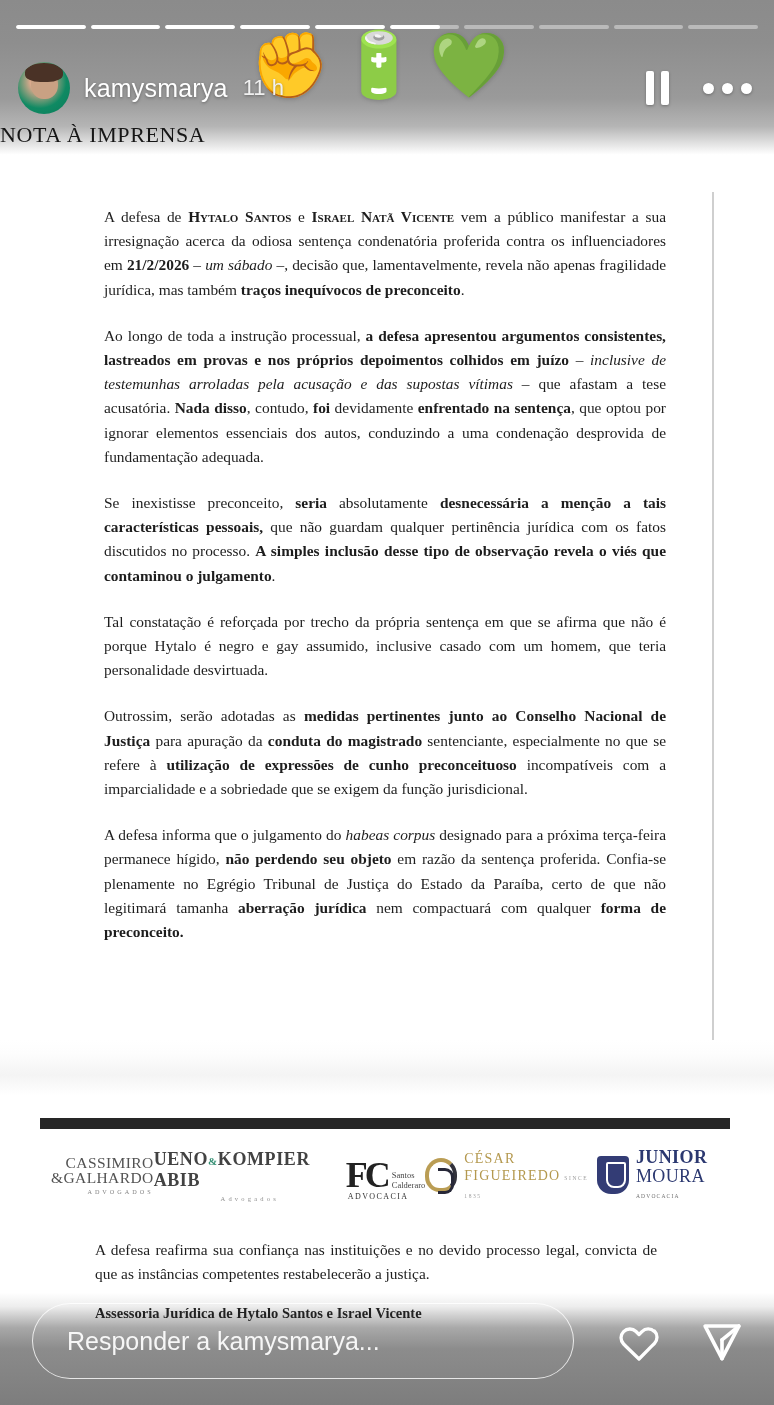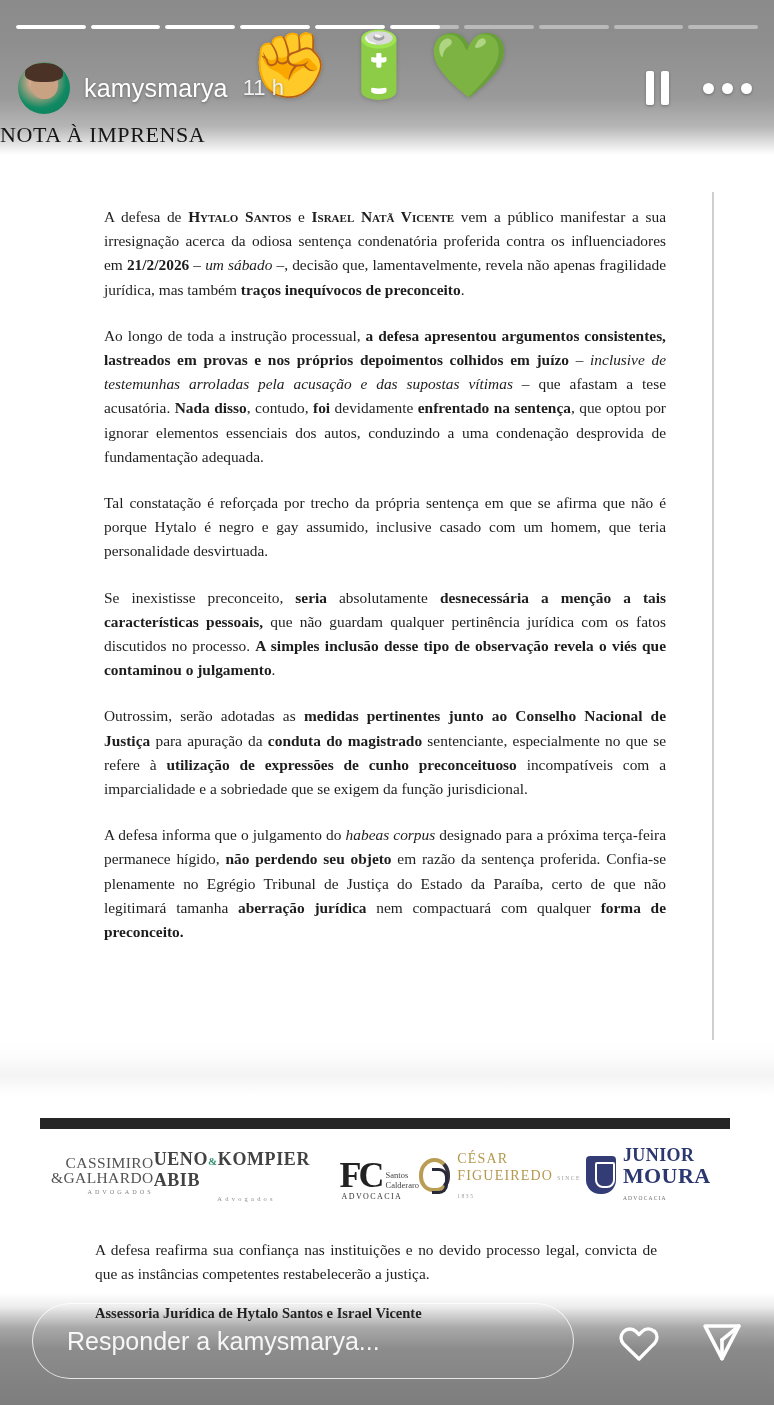--- a/index.html
+++ b/index.html
@@ -120,21 +120,21 @@
   .logo-jm .crest {
     width:34px; height:38px; background:#2b3570;
     border-radius:4px 4px 14px 14px; position:relative; margin-right:7px;
   }
   .logo-jm .crest:after {
     content:""; position:absolute; left:9px; top:6px; width:16px; height:22px;
     border:2px solid #fff; border-radius:2px 2px 8px 8px;
   }
   .logo-jm .names { font-family:"Liberation Serif",serif; line-height:1.02; }
   .logo-jm .n1 { font-size:18px; font-weight:bold; letter-spacing:.4px; color:#23306b; }
-  .logo-jm .n2 { font-size:22px; font-weight:bold; letter-spacing:.4px; color:#23306b; }
+  .logo-jm .n2 { font-size:18px; font-weight:normal; letter-spacing:.4px; color:#23306b; }
   .logo-jm .n3 { font-size:5.5px; letter-spacing:1.2px; color:#6b6b6b; text-align:right; }
 
   .footer-text {
     position:absolute;
     left:95px; top:1238px; width:562px;
     font-family:"Liberation Serif", serif;
     font-size:15.4px; line-height:24.2px;
     text-align:justify; color:#1d1d1d;
   }
   .footer-sign {
@@ -248,22 +248,22 @@
 
 <div class="story">
 
   <div class="doc">
 
     <div class="doc-title">NOTA À IMPRENSA</div>
 
     <div class="doc-body">
       <p>A defesa de <span class="sc">Hytalo Santos</span> e <span class="sc">Israel Natã Vicente</span> vem a público manifestar a sua irresignação acerca da odiosa sentença condenatória proferida contra os influenciadores em <b>21/2/2026</b> – <i>um sábado</i> –, decisão que, lamentavelmente, revela não apenas fragilidade jurídica, mas também <b>traços inequívocos de preconceito</b>.</p>
       <p>Ao longo de toda a instrução processual, <b>a defesa apresentou argumentos consistentes, lastreados em provas e nos próprios depoimentos colhidos em juízo</b> – <i>inclusive de testemunhas arroladas pela acusação e das supostas vítimas</i> – que afastam a tese acusatória. <b>Nada disso</b>, contudo, <b>foi</b> devidamente <b>enfrentado na sentença</b>, que optou por ignorar elementos essenciais dos autos, conduzindo a uma condenação desprovida de fundamentação adequada.</p>
+      <p>Se inexistisse preconceito, <b>seria</b> absolutamente <b>desnecessária a menção a tais características pessoais,</b> que não guardam qualquer pertinência jurídica com os fatos discutidos no processo. <b>A simples inclusão desse tipo de observação revela o viés que contaminou o julgamento</b>.</p>
       <p>Tal constatação é reforçada por trecho da própria sentença em que se afirma que não é porque Hytalo é negro e gay assumido, inclusive casado com um homem, que teria personalidade desvirtuada.</p>
-      <p>Se inexistisse preconceito, <b>seria</b> absolutamente <b>desnecessária a menção a tais características pessoais,</b> que não guardam qualquer pertinência jurídica com os fatos discutidos no processo. <b>A simples inclusão desse tipo de observação revela o viés que contaminou o julgamento</b>.</p>
       <p>Outrossim, serão adotadas as <b>medidas pertinentes junto ao Conselho Nacional de Justiça</b> para apuração da <b>conduta do magistrado</b> sentenciante, especialmente no que se refere à <b>utilização de expressões de cunho preconceituoso</b> incompatíveis com a imparcialidade e a sobriedade que se exigem da função jurisdicional.</p>
       <p>A defesa informa que o julgamento do <i>habeas corpus</i> designado para a próxima terça-feira permanece hígido, <b>não perdendo seu objeto</b> em razão da sentença proferida. Confia-se plenamente no Egrégio Tribunal de Justiça do Estado da Paraíba, certo de que não legitimará tamanha <b>aberração jurídica</b> nem compactuará com qualquer <b>forma de preconceito.</b></p>
     </div>
 
     <div class="doc-rule"></div>
 
     <div class="footer-bar"></div>
 
     <div class="logos">
 

